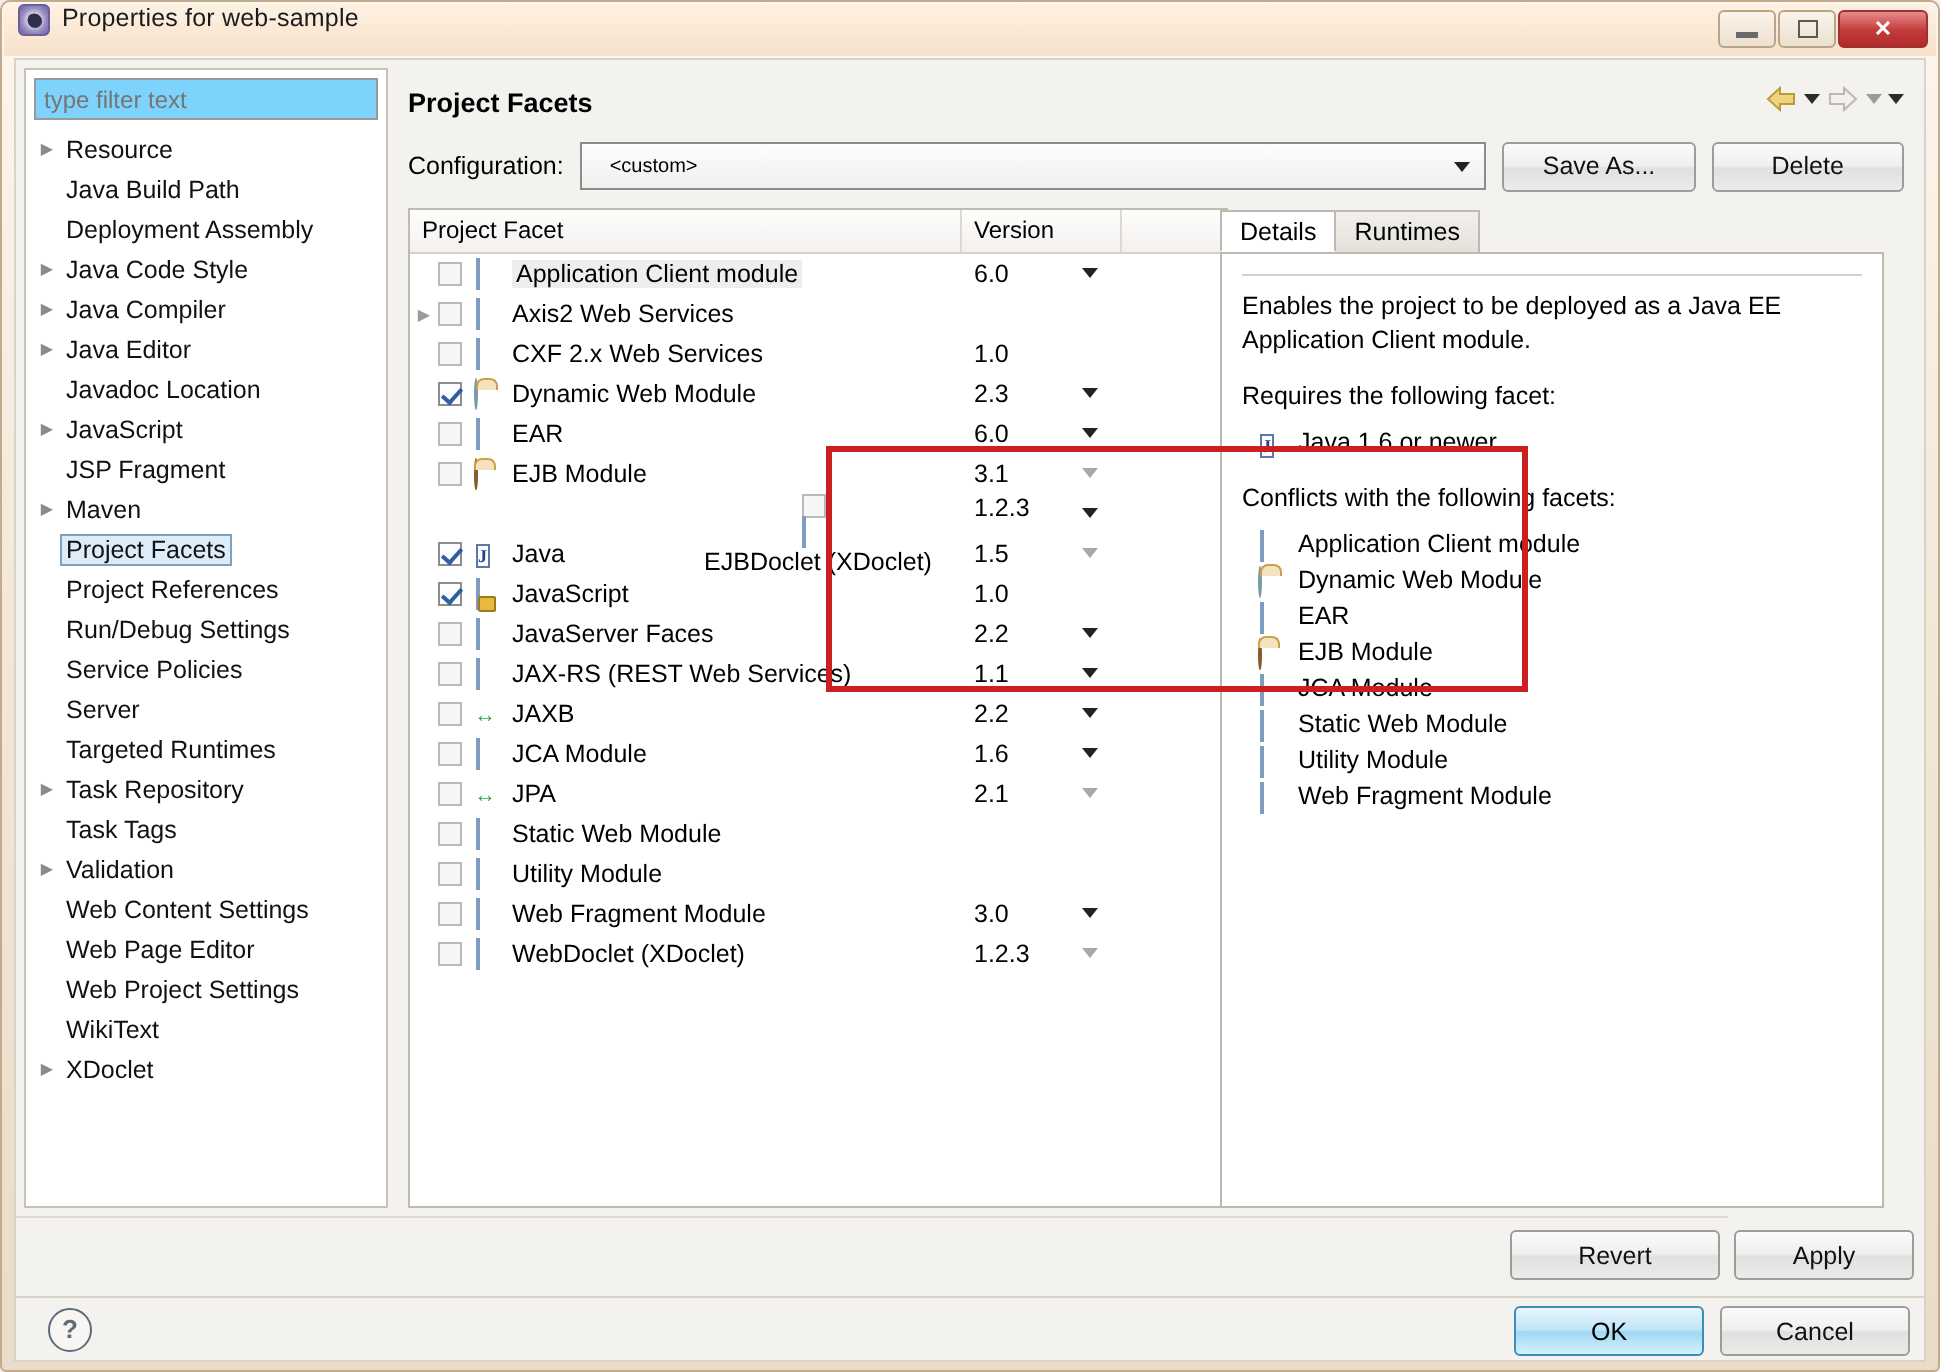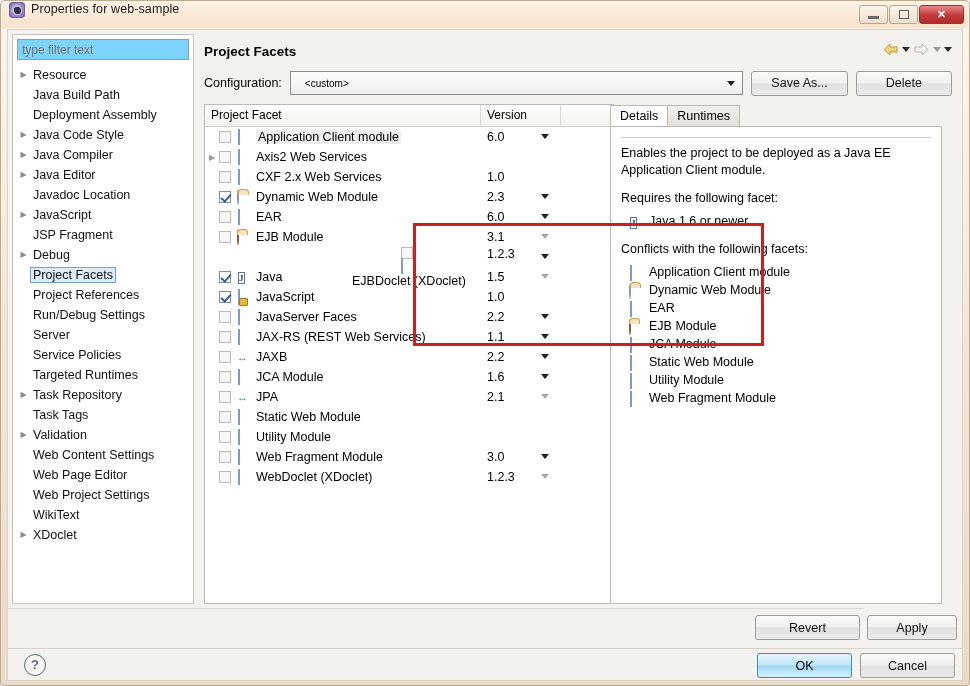--- a/index.html
+++ b/index.html
@@ -338,41 +338,41 @@
             <div class="tree-item">
               <span class="tree-arrow">▶</span>
               <span class="tree-label">JavaScript</span>
             </div>
             <div class="tree-item">
               <span class="tree-arrow"></span>
               <span class="tree-label">JSP Fragment</span>
             </div>
             <div class="tree-item">
               <span class="tree-arrow">▶</span>
-              <span class="tree-label">Debug</span>
+              <span class="tree-label">Maven</span>
             </div>
             <div class="tree-item selected">
               <span class="tree-arrow"></span>
               <span class="tree-label">Project Facets</span>
             </div>
             <div class="tree-item">
               <span class="tree-arrow"></span>
               <span class="tree-label">Project References</span>
             </div>
             <div class="tree-item">
               <span class="tree-arrow"></span>
               <span class="tree-label">Run/Debug Settings</span>
             </div>
             <div class="tree-item">
               <span class="tree-arrow"></span>
+              <span class="tree-label">Service Policies</span>
+            </div>
+            <div class="tree-item">
+              <span class="tree-arrow"></span>
               <span class="tree-label">Server</span>
-            </div>
-            <div class="tree-item">
-              <span class="tree-arrow"></span>
-              <span class="tree-label">Service Policies</span>
             </div>
             <div class="tree-item">
               <span class="tree-arrow"></span>
               <span class="tree-label">Targeted Runtimes</span>
             </div>
             <div class="tree-item">
               <span class="tree-arrow">▶</span>
               <span class="tree-label">Task Repository</span>
             </div>
             <div class="tree-item">

